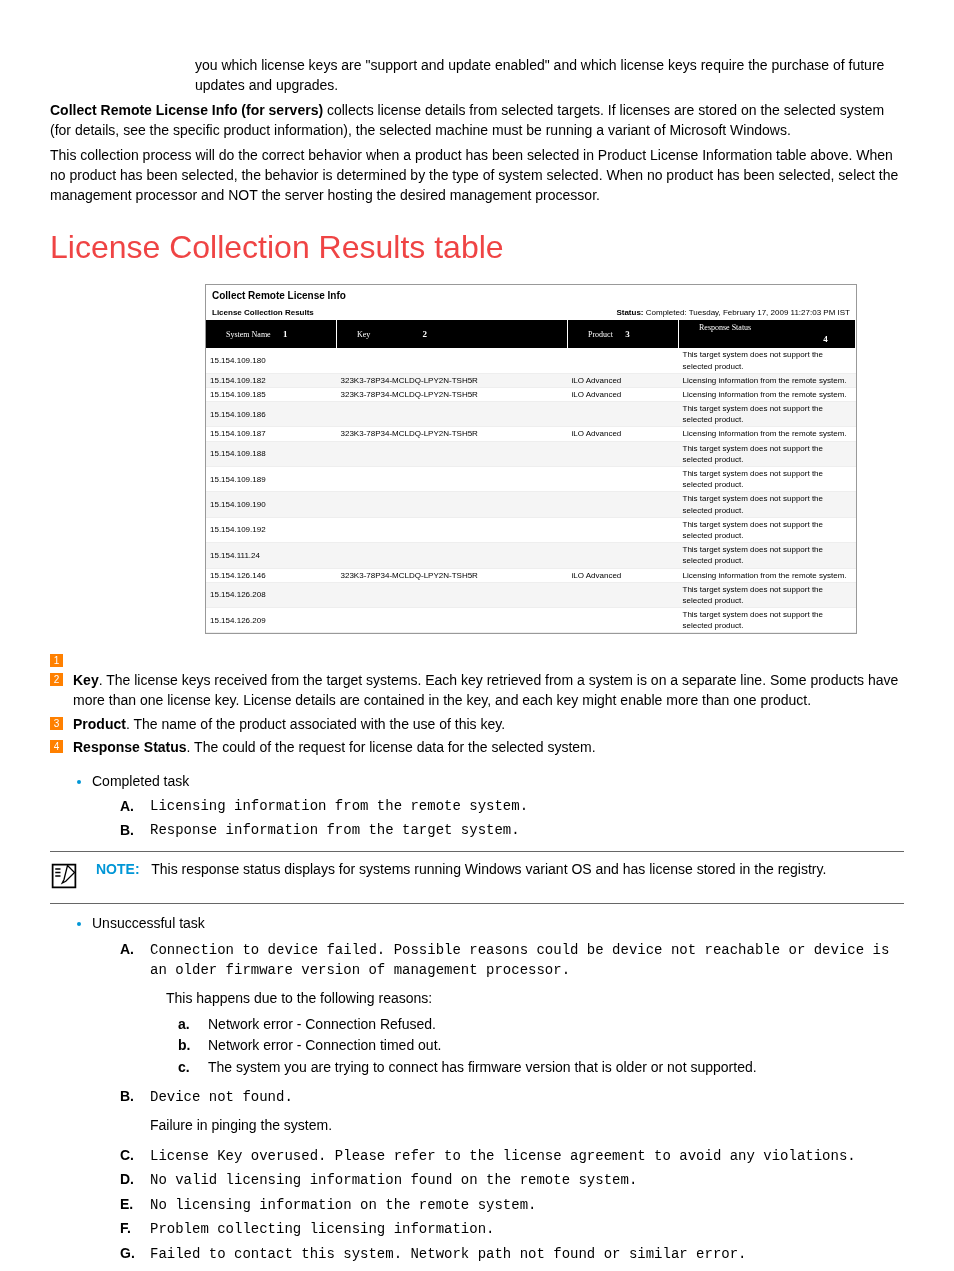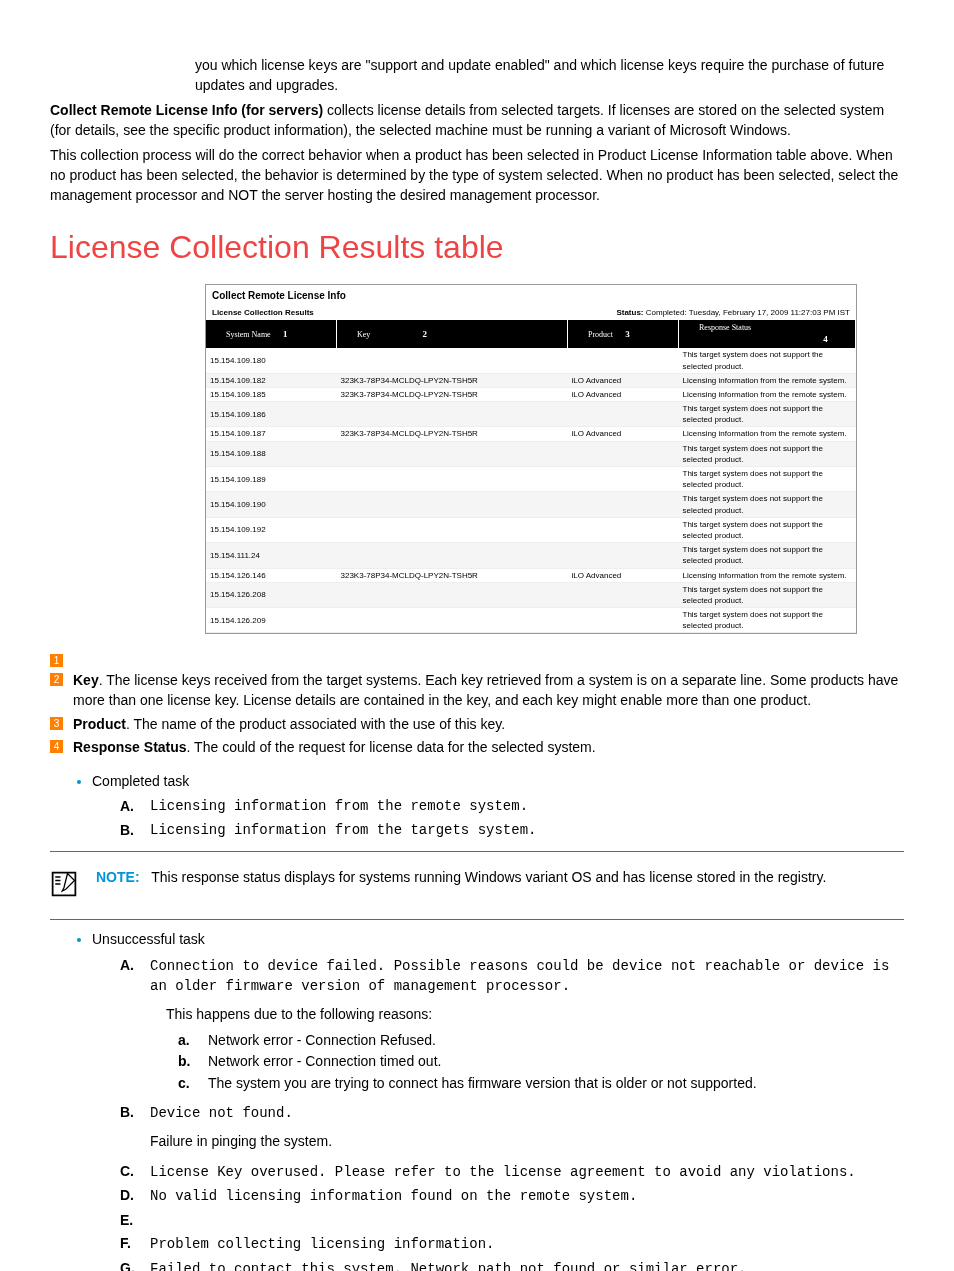--- a/index.html
+++ b/index.html
@@ -97,21 +97,21 @@
   .ol-alpha-upper { list-style: none; padding-left: 28px; margin: 6px 0; }
   .ol-alpha-upper > li { display: flex; margin: 4px 0; }
   .ol-alpha-upper > li > .marker { font-weight: bold; width: 30px; flex-shrink:0; }
   .ol-alpha-lower { list-style: none; padding-left: 28px; margin: 4px 0; }
   .ol-alpha-lower > li { display: flex; margin: 2px 0; }
   .ol-alpha-lower > li > .marker { font-weight: bold; width: 30px; flex-shrink:0; }
   .mono { font-family: "Courier New", monospace; }
   .note-block {
     border-top: 1px solid #666;
     border-bottom: 1px solid #666;
-    padding: 16px 0;
+    padding: 8px 0;
     margin: 10px 0 10px 0;
     display: flex;
   }
   .note-icon {
     width: 36px;
     flex-shrink: 0;
     margin-right: 10px;
     margin-top: 2px;
   }
   .note-icon svg { width: 28px; height: 28px; }
@@ -258,21 +258,21 @@
 <ul class="bullet">
   <li>
     <span>Completed task</span>
     <ol class="ol-alpha-upper" id="succ-items">
         <li>
           <span class="marker">A.</span>
           <span class="mono">Licensing information from the remote system.</span>
         </li>
         <li>
           <span class="marker">B.</span>
-          <span class="mono">Licensing information from the targets system.</span>
+          <span class="mono">Response information from the target system.</span>
         </li>
       </ol>
   </li>
 </ul>
 
 <div class="note-block">
   <div class="note-icon">
     <svg viewBox="0 0 32 32">
         <rect x="3" y="3" width="26" height="26" fill="none" stroke="#000" stroke-width="2"></rect>
         <path d="M6 8 L12 8 M6 12 L12 12 M6 16 L12 16" stroke="#000" stroke-width="1.5"></path>
@@ -319,20 +319,21 @@
         <li>
           <span class="marker">C.</span>
           <div><span class="mono">License Key overused. Please refer to the license agreement to avoid any violations.</span></div>
         </li>
         <li>
           <span class="marker">D.</span>
           <div><span class="mono">No valid licensing information found on the remote system.</span></div>
         </li>
         <li>
           <span class="marker">E.</span>
+          <div><span class="mono">No licensing information on the remote system.</span></div>
         </li>
         <li>
           <span class="marker">F.</span>
           <div><span class="mono">Problem collecting licensing information.</span></div>
         </li>
         <li>
           <span class="marker">G.</span>
           <div><span class="mono">Failed to contact this system. Network path not found or similar error.</span></div>
         </li>
         <li>

